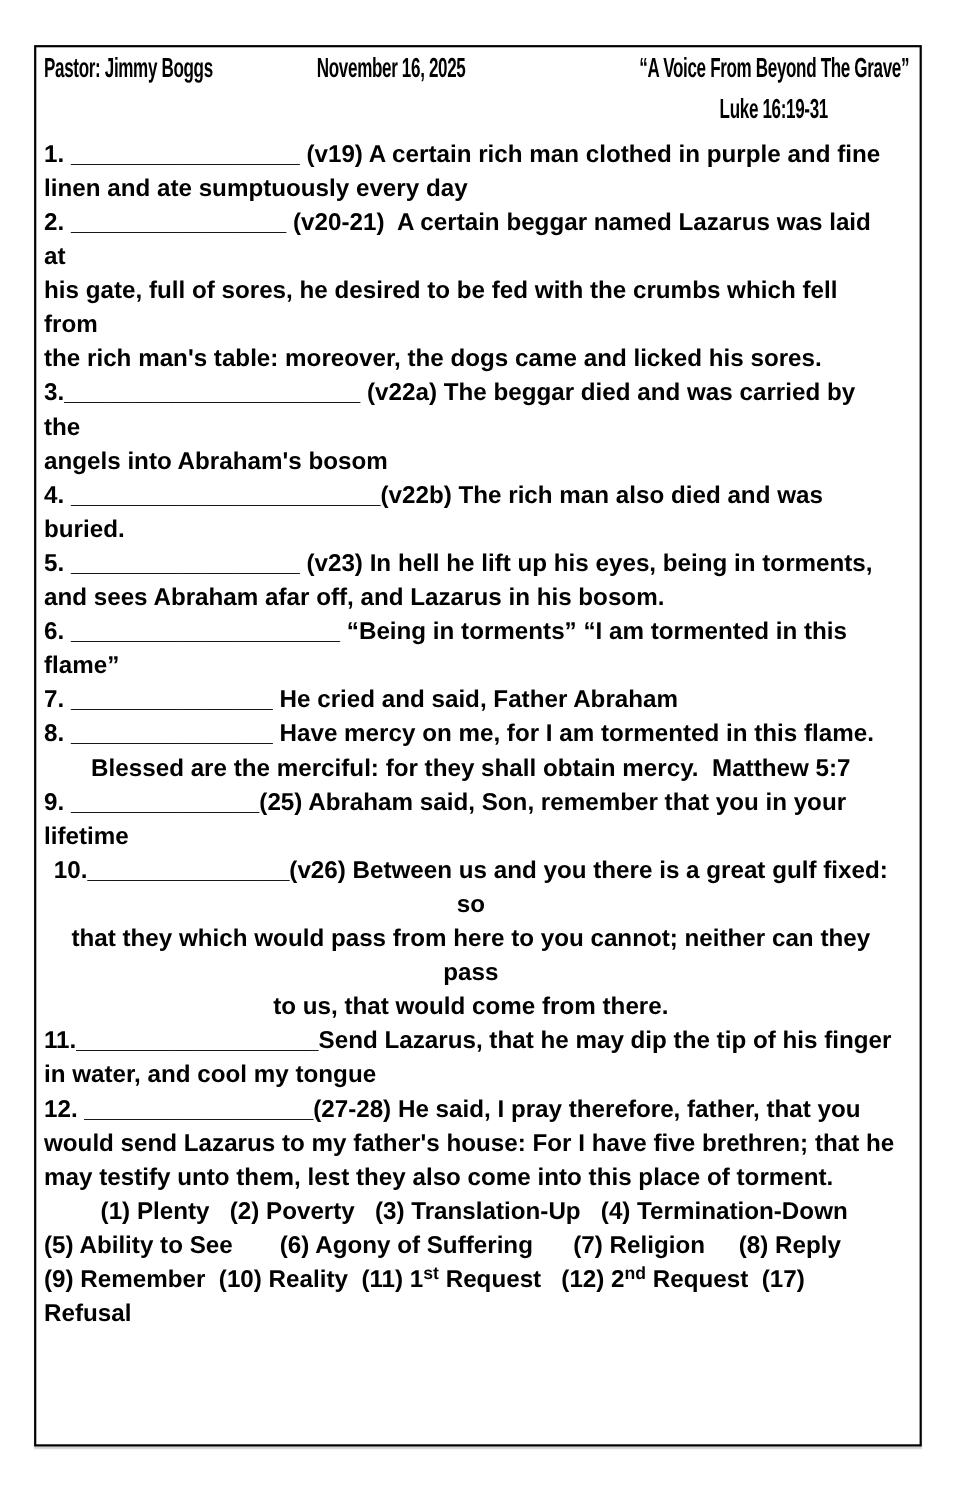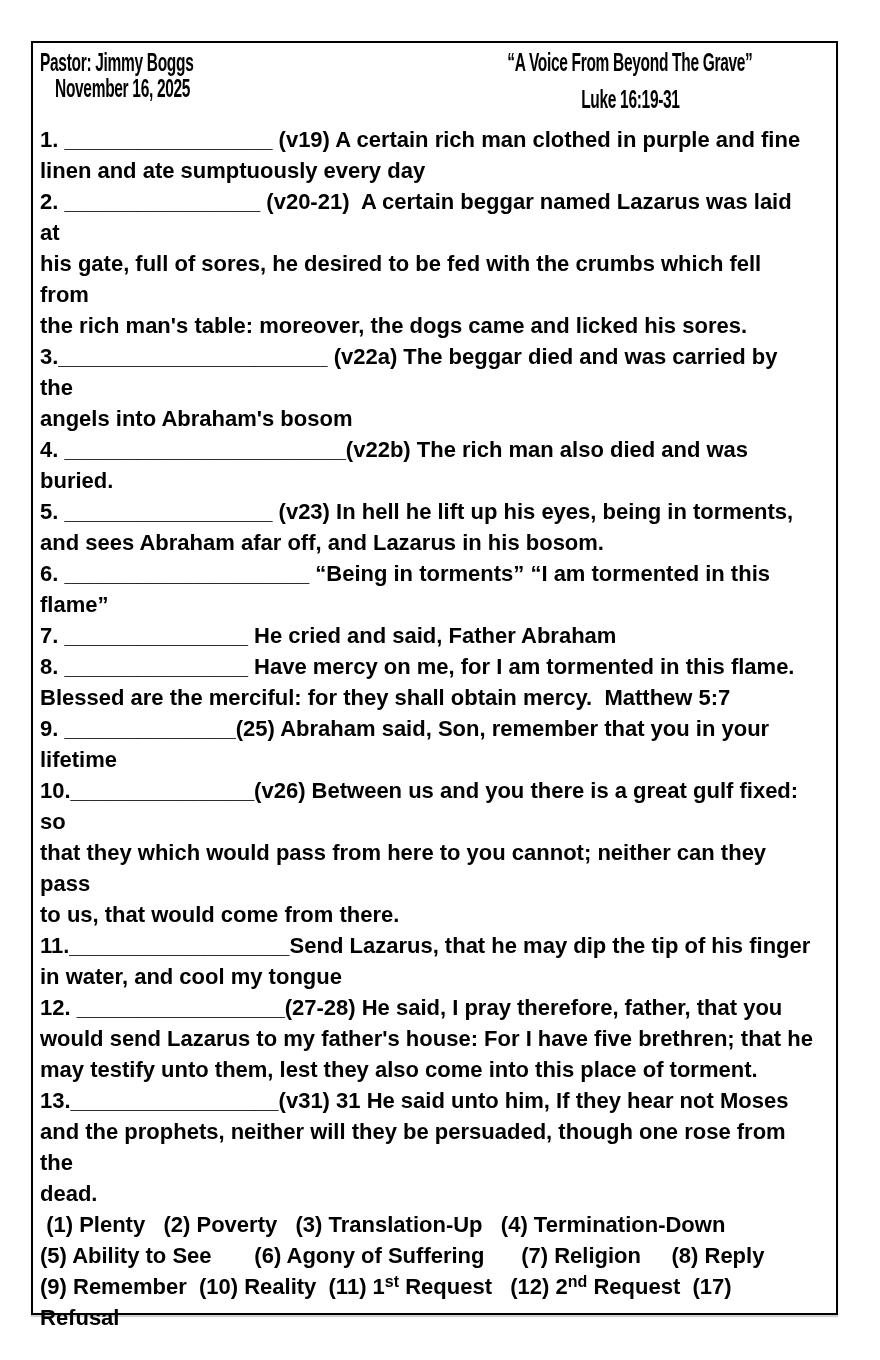--- a/index.html
+++ b/index.html
@@ -23,21 +23,21 @@
     background: #fff;
     box-shadow: 0 2px 1px rgba(0,0,0,0.18);
   }
   
   .header {
     display: flex;
     justify-content: space-between;
     align-items: flex-start;
     padding: 6px 6px 0 7px;
   }
-  .hdr-left { display: flex; flex-direction: column; align-items: center; }
+  .hdr-left { display: flex; flex-direction: row; align-items: flex-end; }
   .hdr-right { display: flex; flex-direction: column; align-items: center; padding-right: 2px; gap: 11px; }
   .cond-line { height: 26px; line-height: 26px; }
   .cond {
     display: inline-block;
     font-weight: 700;
     font-size: 25px;
     line-height: 26px;
     letter-spacing: -0.5px;
     transform: scaleX(0.62);
     white-space: nowrap;
@@ -50,21 +50,21 @@
     font-weight: 700;
     font-size: 22px;
     line-height: 31px;
   }
   p.item {
     margin: 0;
     white-space: pre-wrap;
     font-weight: 700;
   }
   .gap-lg { margin-top: 40px; }
-  .gap-sm { margin-top: 14px; }
+  .gap-sm { margin-top: 14px; text-align: center; }
   sup {
     font-size: 16px;
     line-height: 0;
     vertical-align: 7px;
     font-weight: 700;
   }
 </style>
 </head>
 <body>
 
@@ -100,23 +100,20 @@
       <p class="item">9. ______________(25) Abraham said, Son, remember that you in your
 lifetime</p>
       <p class="item gap-sm">10._______________(v26) Between us and you there is a great gulf fixed: so
 that they which would pass from here to you cannot; neither can they pass
 to us, that would come from there.</p>
       <p class="item gap-lg">11.__________________Send Lazarus, that he may dip the tip of his finger
 in water, and cool my tongue</p>
       <p class="item">12. _________________(27-28) He said, I pray therefore, father, that you
 would send Lazarus to my father's house: For I have five brethren; that he
 may testify unto them, lest they also come into this place of torment.</p>
-      <p class="item gap-lg">13._________________(v31) 31 He said unto him, If they hear not Moses
-and the prophets, neither will they be persuaded, though one rose from the
-dead.</p>
 
       <p class="item gap-sm"> (1) Plenty   (2) Poverty   (3) Translation-Up   (4) Termination-Down</p>
       <p class="item">(5) Ability to See       (6) Agony of Suffering      (7) Religion     (8) Reply</p>
       <p class="item"><span>(9) Remember  (10) Reality  (11) 1</span><sup>st</sup><span> Request   (12) 2</span><sup>nd</sup><span> Request  (17) Refusal</span></p>
     </div>
 
   </div>
 </div>
 
 </body></html>

